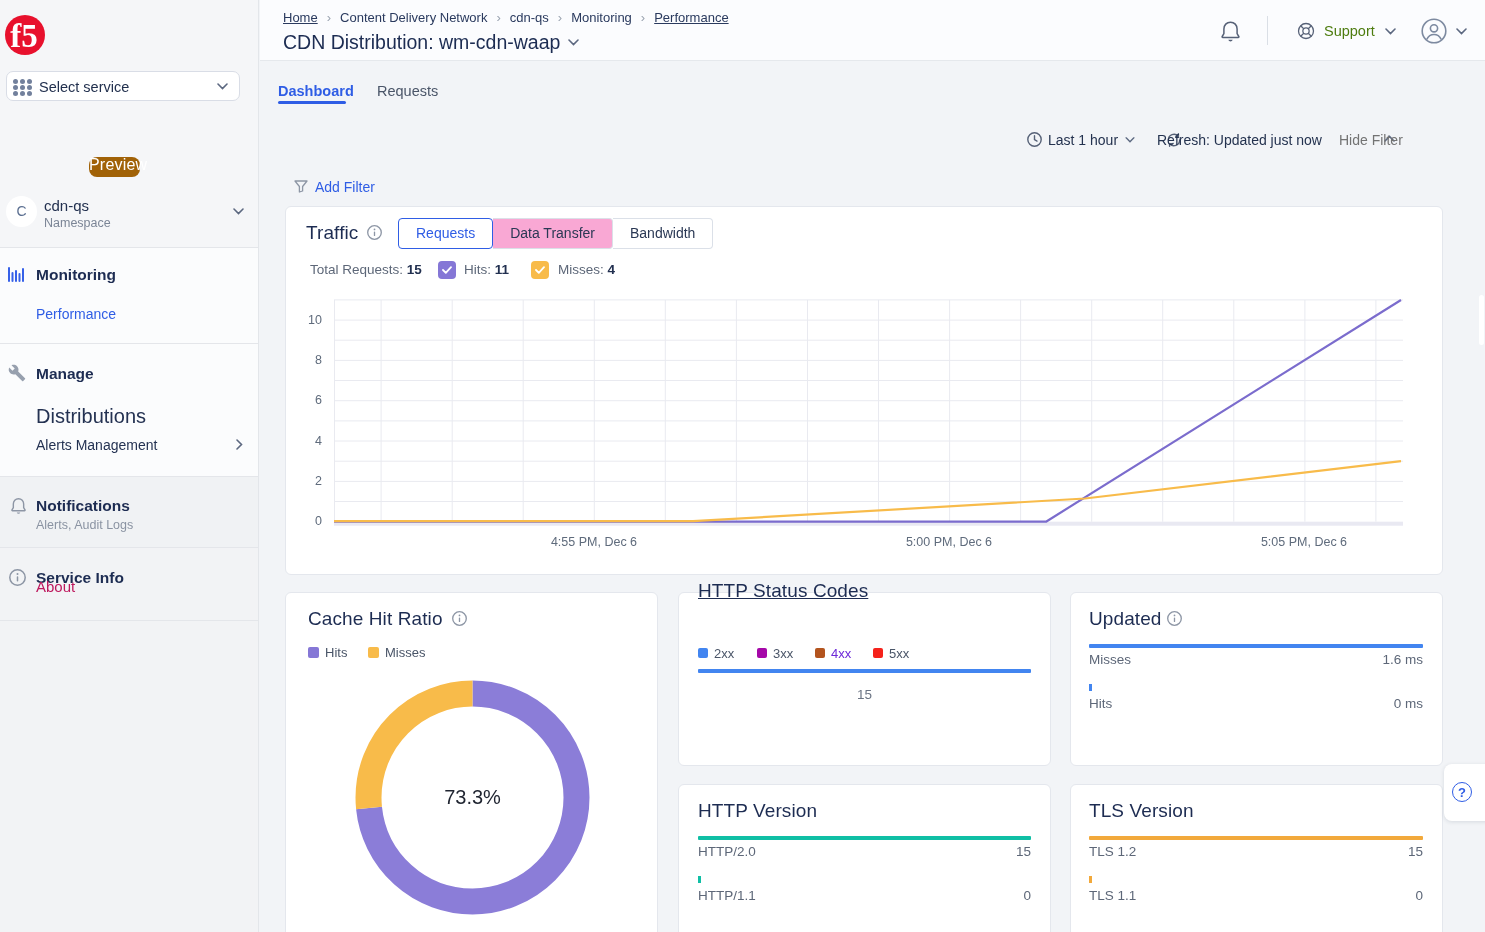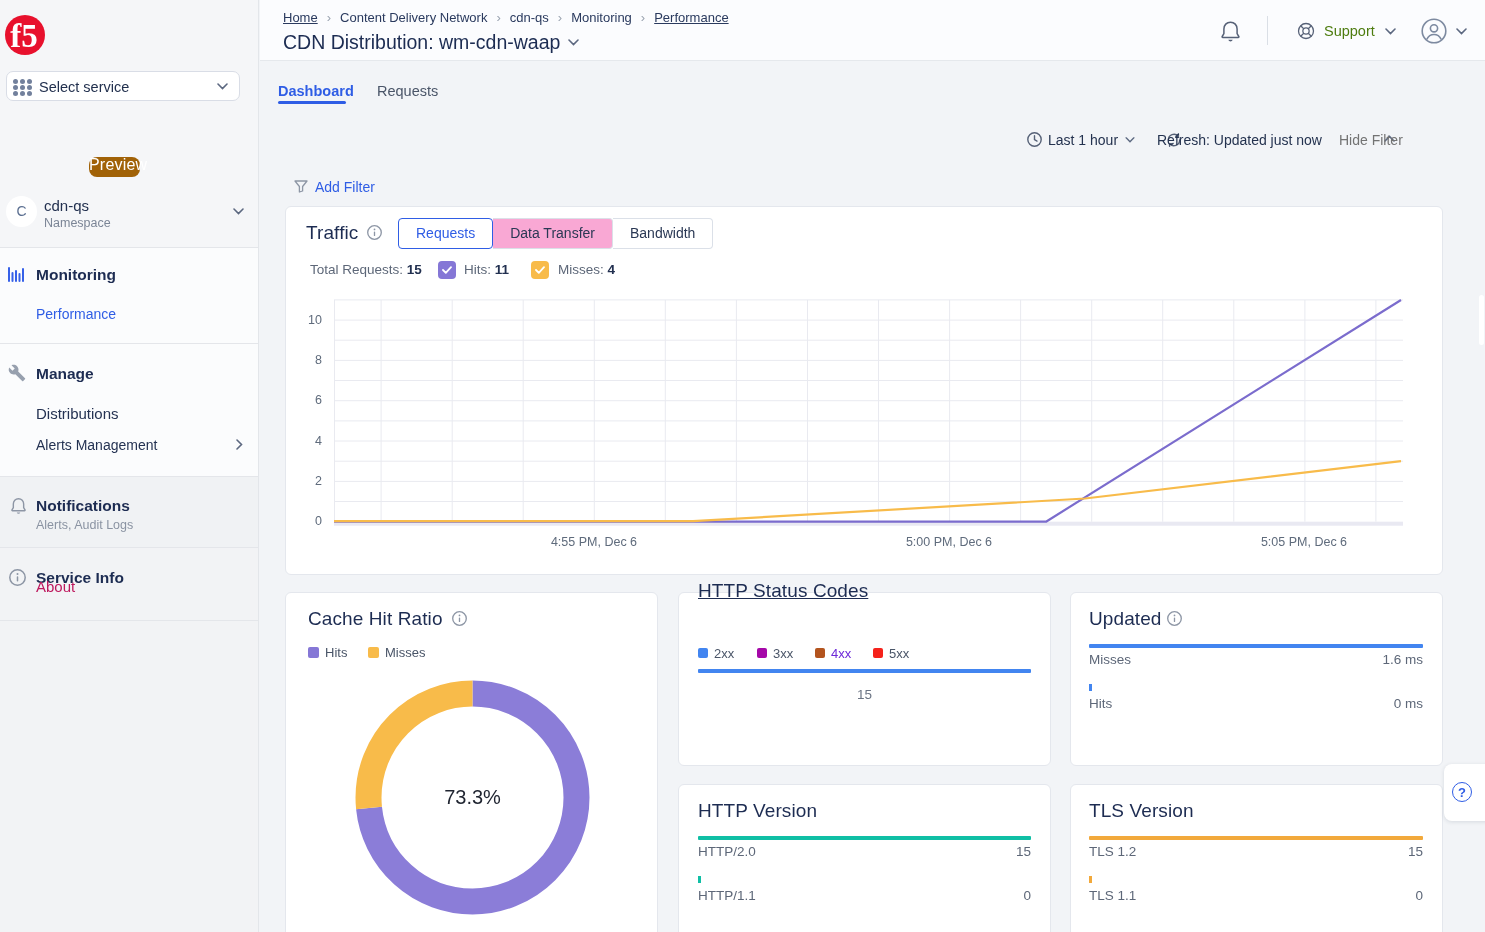--- a/index.html
+++ b/index.html
@@ -72,21 +72,21 @@
         <rect x="14" y="2" width="2" height="14" rx="1"></rect>
       </g>
     </svg>
     <div class="abs" style="left:36px;top:266px;font-size:15.5px;font-weight:600;color:#1d2c52;">Monitoring</div>
     <div class="abs" style="left:36px;top:306px;font-size:14px;color:#2f5de5;">Performance</div>
 
     <svg class="abs" style="left:8px;top:364px;" width="18" height="18" viewBox="0 0 24 24">
         <path d="M22.7 19l-9.1-9.1c.9-2.3.4-5-1.5-6.9-2-2-5-2.4-7.4-1.3L9 6 6 9 1.6 4.7C.4 7.1.9 10.1 2.9 12.1c1.9 1.9 4.6 2.4 6.9 1.5l9.1 9.1c.4.4 1 .4 1.4 0l2.3-2.3c.5-.4.5-1.1.1-1.4z" fill="#97a0ae"></path>
       </svg>
     <div class="abs" style="left:36px;top:365px;font-size:15.5px;font-weight:600;color:#1d2c52;">Manage</div>
-    <div class="abs" style="left:36px;top:405px;font-size:15px;color:#243252;">Distributions</div>
+    <div class="abs" style="left:36px;top:405px;font-size:20px;color:#243252;">Distributions</div>
     <div class="abs" style="left:36px;top:437px;font-size:14px;color:#243252;">Alerts Management</div>
     <svg class="abs" style="left:236px;top:439px;" width="7" height="11" viewBox="0 0 7 11">
         <path d="M1 1l4.5 4.5L1 10" fill="none" stroke="#5c6880" stroke-width="1.6" stroke-linecap="round"></path>
       </svg>
 
     <svg class="abs" style="left:10px;top:497px;" width="17" height="18" viewBox="0 0 21 23">
     <path d="M10.5 2.2c-3.9 0-6.6 2.9-6.6 6.8v4.6l-1.7 2.9c-.3.5 0 1.1.6 1.1h15.4c.6 0 .9-.6.6-1.1l-1.7-2.9V9c0-3.9-2.7-6.8-6.6-6.8z" fill="none" stroke="#8d96a5" stroke-width="1.8" stroke-linejoin="round"></path>
     <path d="M8.3 19.8a2.3 2.3 0 0 0 4.4 0z" fill="#8d96a5"></path>
   </svg>
     <div class="abs" style="left:36px;top:497px;font-size:15.5px;font-weight:600;color:#1d2c52;">Notifications</div>

